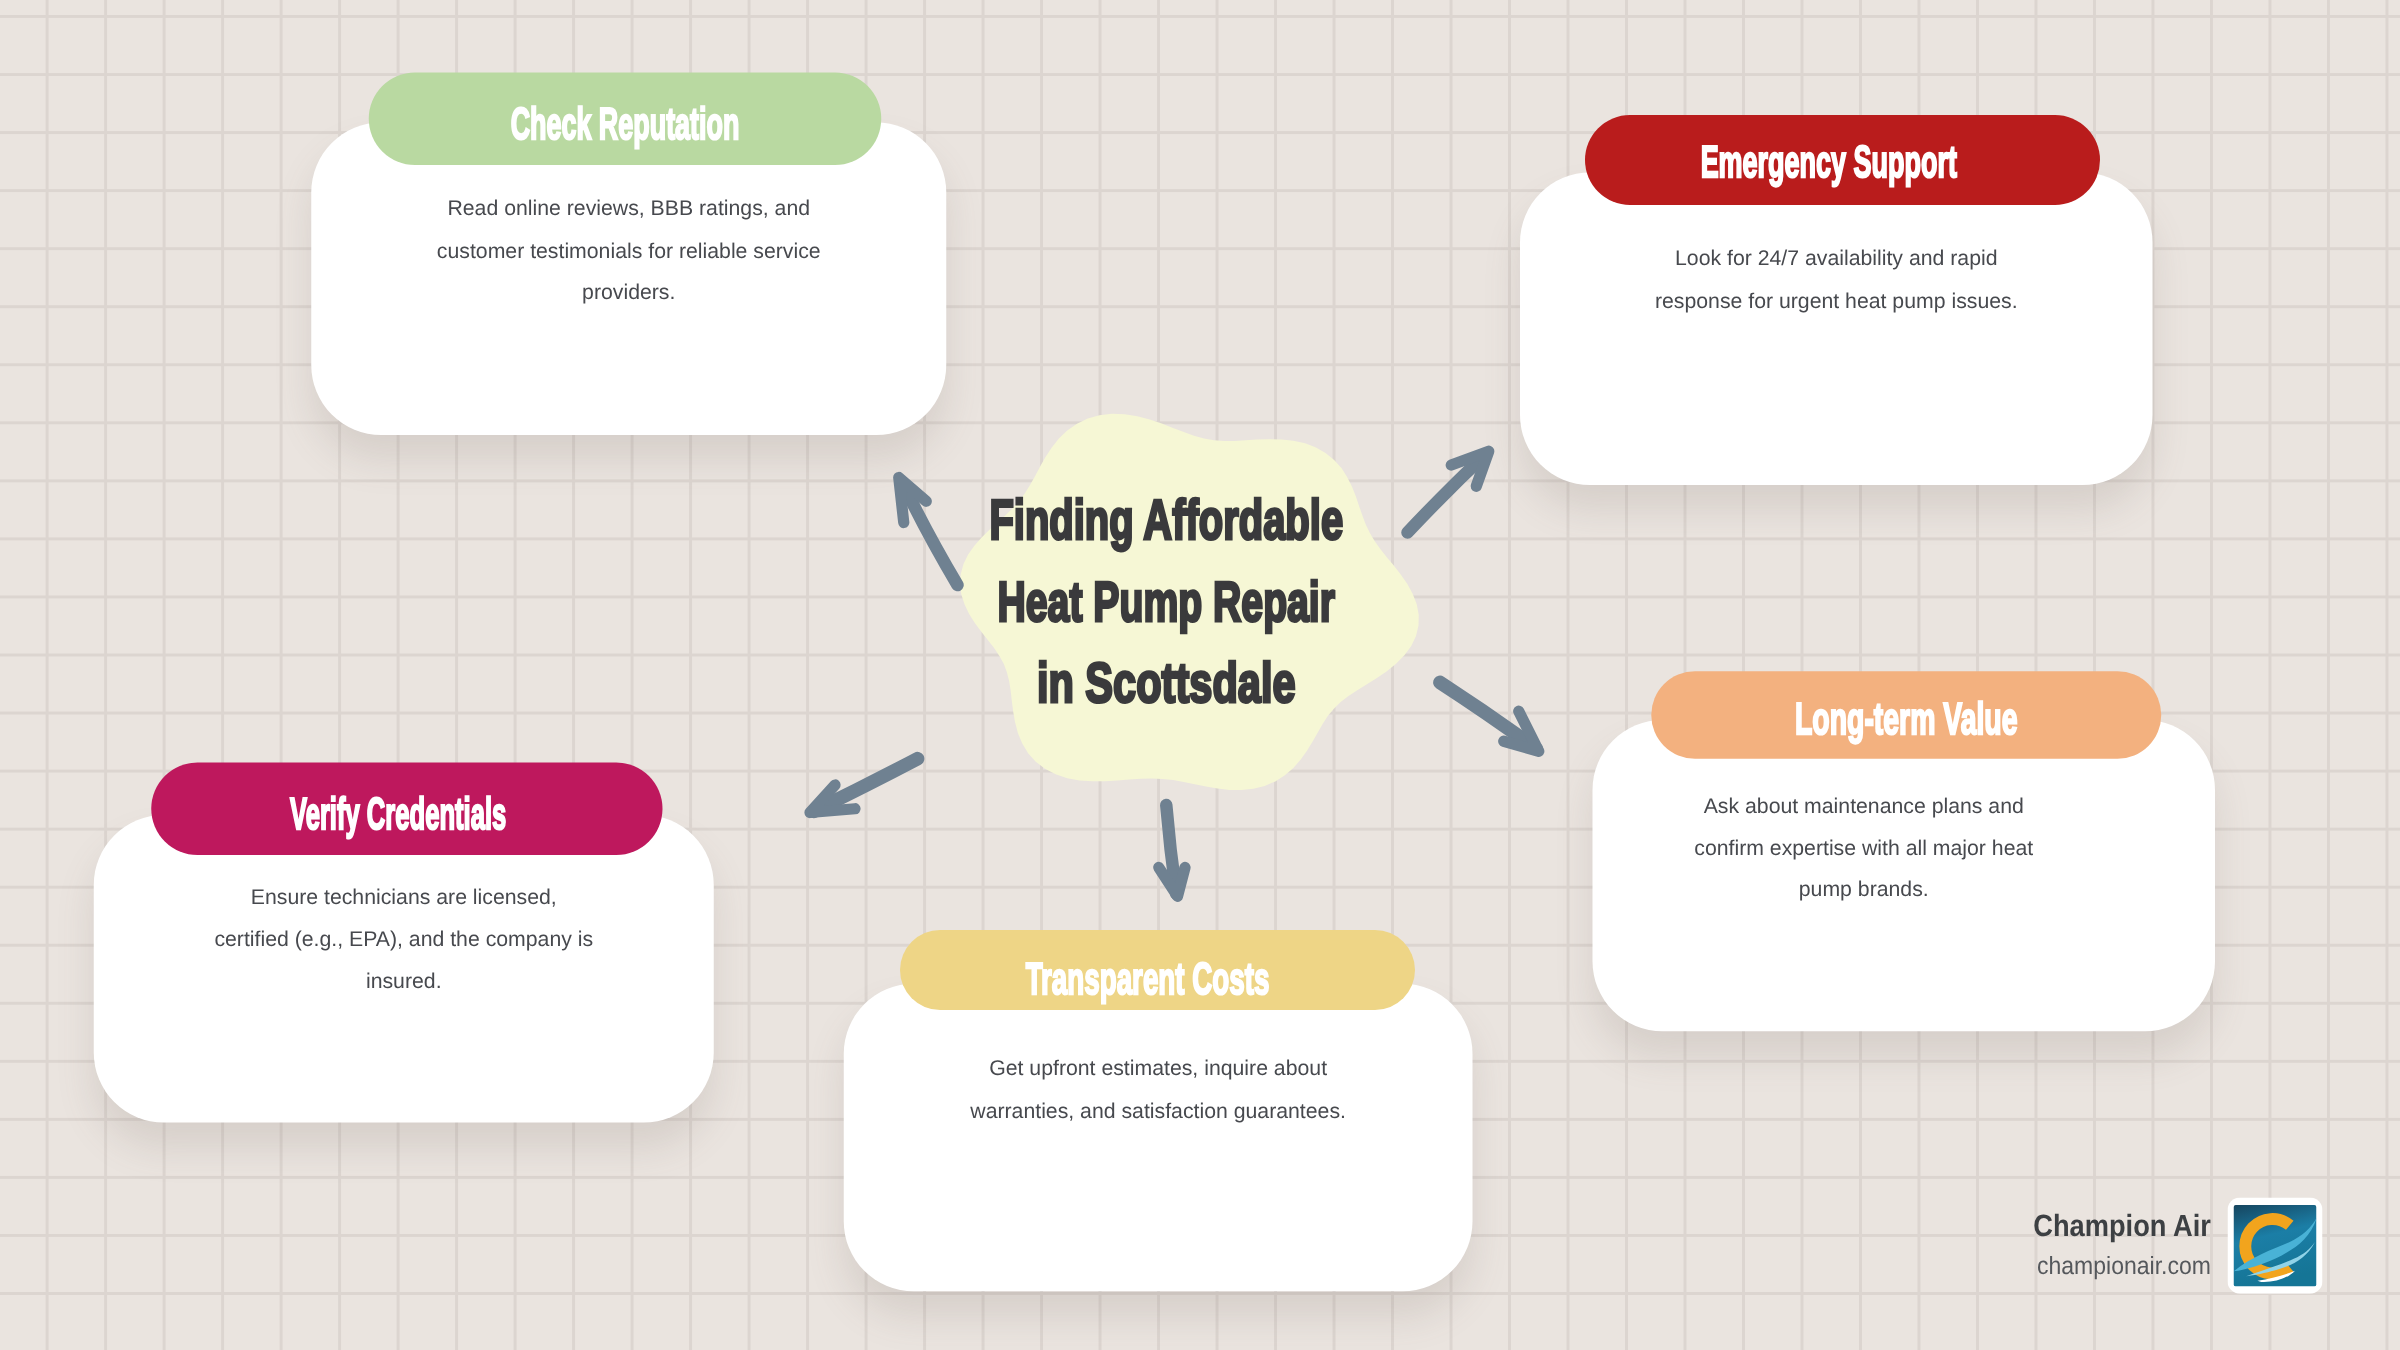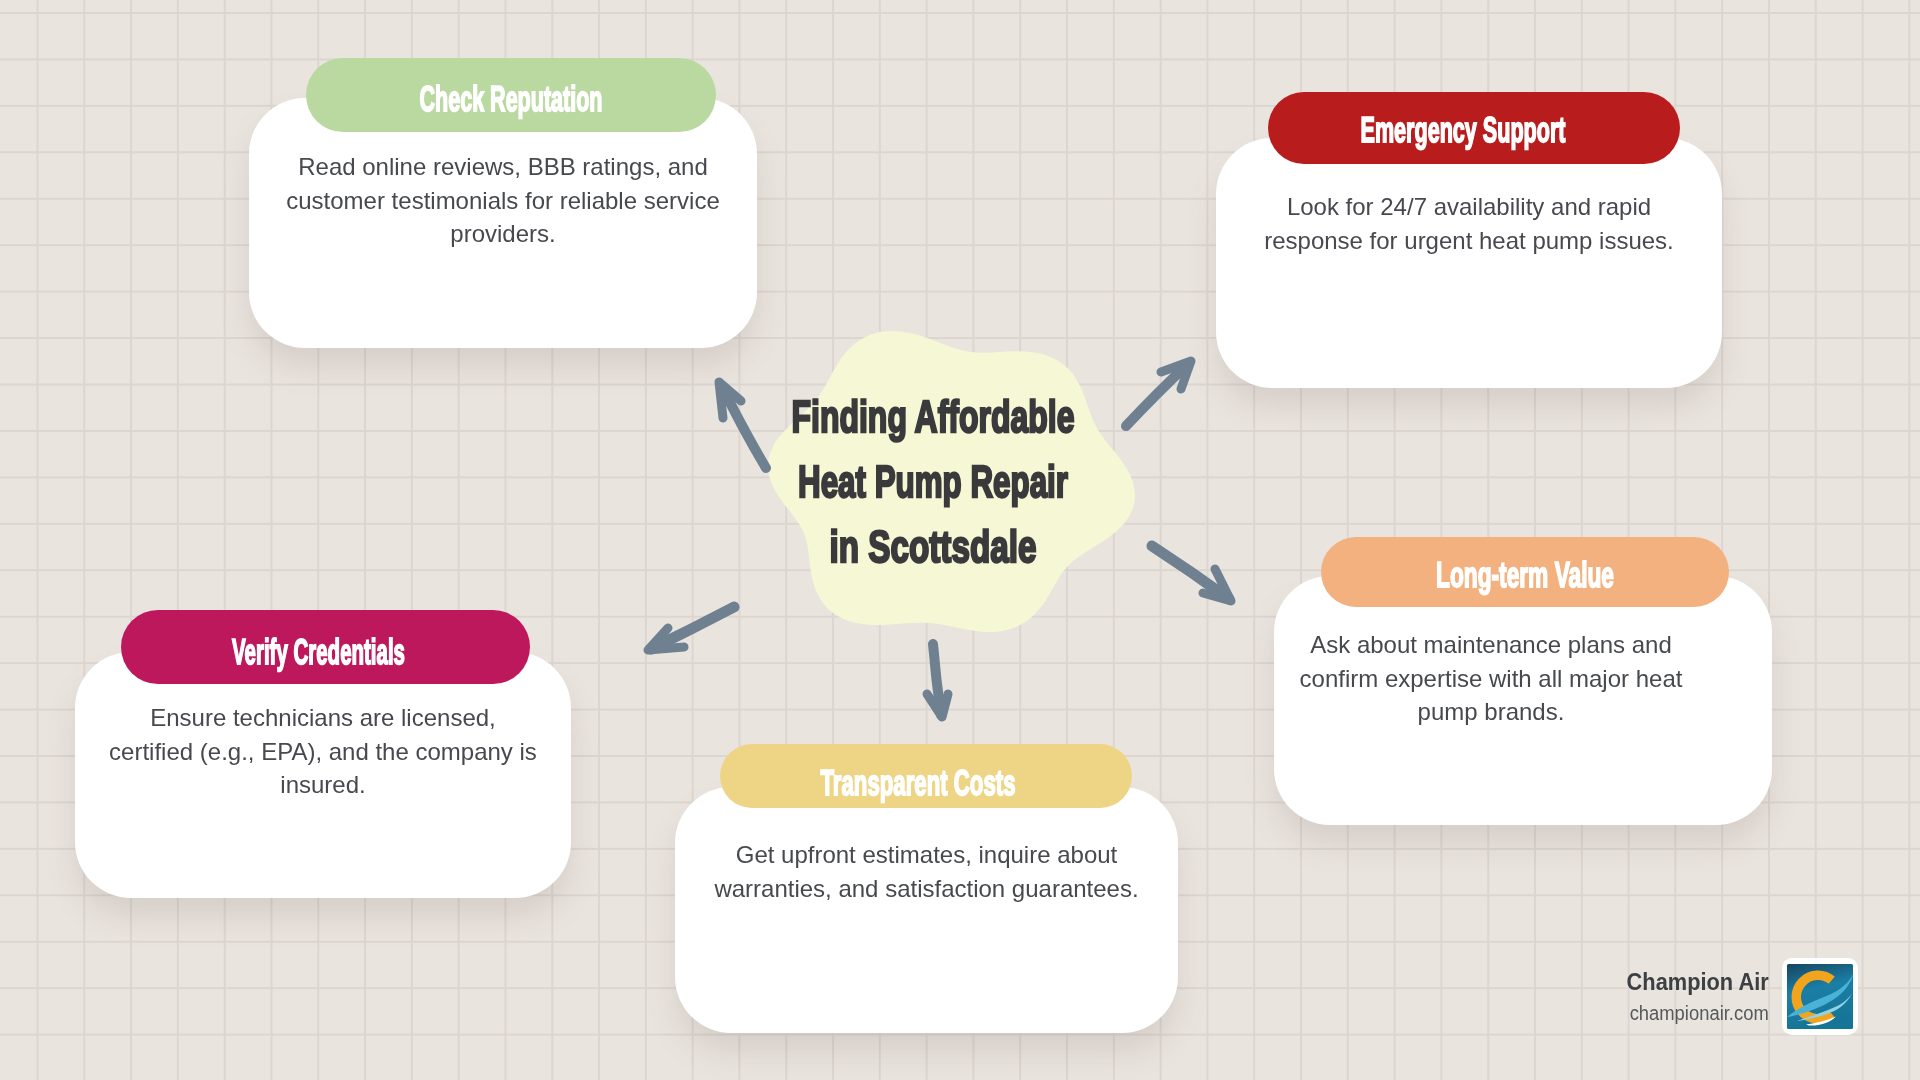--- a/index.html
+++ b/index.html
@@ -18,21 +18,21 @@
     position:absolute;background:#ffffff;border-radius:56px;
     box-shadow:0 20px 30px rgba(110,95,85,0.15);
   }
   .pill{
     position:absolute;border-radius:40px;z-index:3;overflow:visible;
   }
   .pill svg{position:absolute;left:0;top:0;}
   .ptxt{text-rendering:geometricPrecision;font-family:"Liberation Sans",sans-serif;font-weight:bold;font-size:36px;fill:#ffffff;stroke:#ffffff;stroke-width:1.8px;}
   .btxt{
     position:absolute;z-index:4;text-align:center;
-    color:#47494e;font-size:24px;line-height:33.5px;opacity:0.999;
+    color:#47494e;font-size:17px;line-height:33.5px;opacity:0.999;
   }
   #title{position:absolute;left:733px;top:383px;z-index:2;}
   .ttxt{text-rendering:geometricPrecision;font-family:"Liberation Sans",sans-serif;font-weight:bold;font-size:45px;fill:#3a3a3c;stroke:#3a3a3c;stroke-width:2.4px;}
   #brand{
     position:absolute;right:151px;top:968px;z-index:5;text-align:right;opacity:0.999;
   }
   #brand .b1{font-size:24.5px;font-weight:bold;color:#3d4043;line-height:27px;transform:scaleX(0.89);transform-origin:100% 50%;}
   #brand .b2{font-size:20px;color:#55585c;line-height:27px;margin-top:5px;transform:scaleX(0.92);transform-origin:100% 50%;}
   svg{position:absolute;left:0;top:0;z-index:1;}
 </style>
@@ -61,21 +61,21 @@
 
 <div id="title">
     <svg width="400" height="200">
 <text class="ttxt" x="200" y="48.5" text-anchor="middle" textLength="283" lengthAdjust="spacingAndGlyphs">Finding Affordable</text>
 <text class="ttxt" x="200" y="113.5" text-anchor="middle" textLength="270" lengthAdjust="spacingAndGlyphs">Heat Pump Repair</text>
 <text class="ttxt" x="200" y="178.5" text-anchor="middle" textLength="207" lengthAdjust="spacingAndGlyphs">in Scottsdale</text>
 </svg>
   </div>
 
 <div class="card" style="left:249px;top:98px;width:508px;height:250px;"></div>
-<div class="pill" style="left:306px;top:58px;width:410px;height:74px;background:#b9d9a1;">
+<div class="pill" style="left:295px;top:58px;width:410px;height:74px;background:#b9d9a1;">
     <svg width="410" height="74">
       <text class="ptxt" x="205.0" y="53.0" text-anchor="middle" textLength="183" lengthAdjust="spacingAndGlyphs">Check Reputation</text>
     </svg>
   </div>
 <div class="btxt" style="left:249px;top:150px;width:508px;">Read online reviews, BBB ratings, and<br>customer testimonials for reliable service<br>providers.</div>
 
 <div class="card" style="left:1216px;top:138px;width:506px;height:250px;"></div>
 <div class="pill" style="left:1268px;top:92px;width:412px;height:72px;background:#b91c1c;">
     <svg width="412" height="72">
       <text class="ptxt" x="195" y="49.5" text-anchor="middle" textLength="205" lengthAdjust="spacingAndGlyphs">Emergency Support</text>

